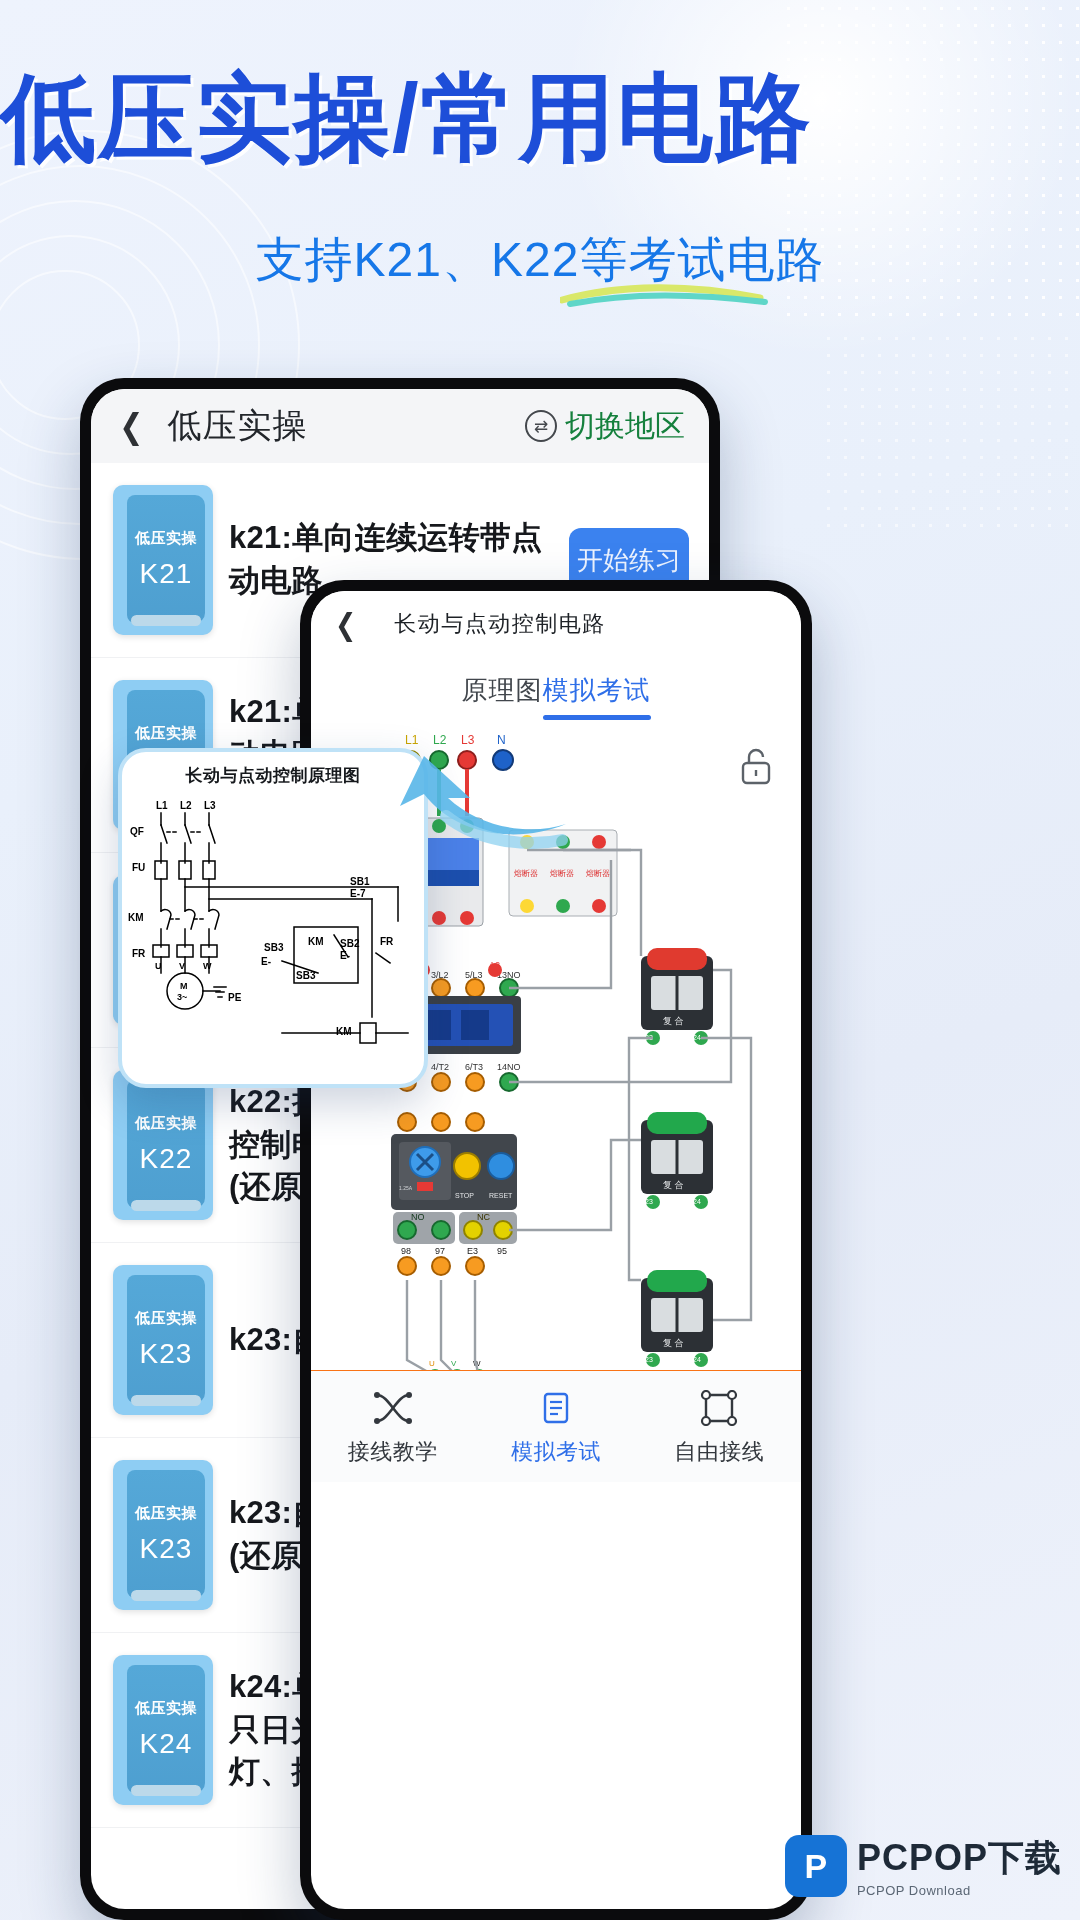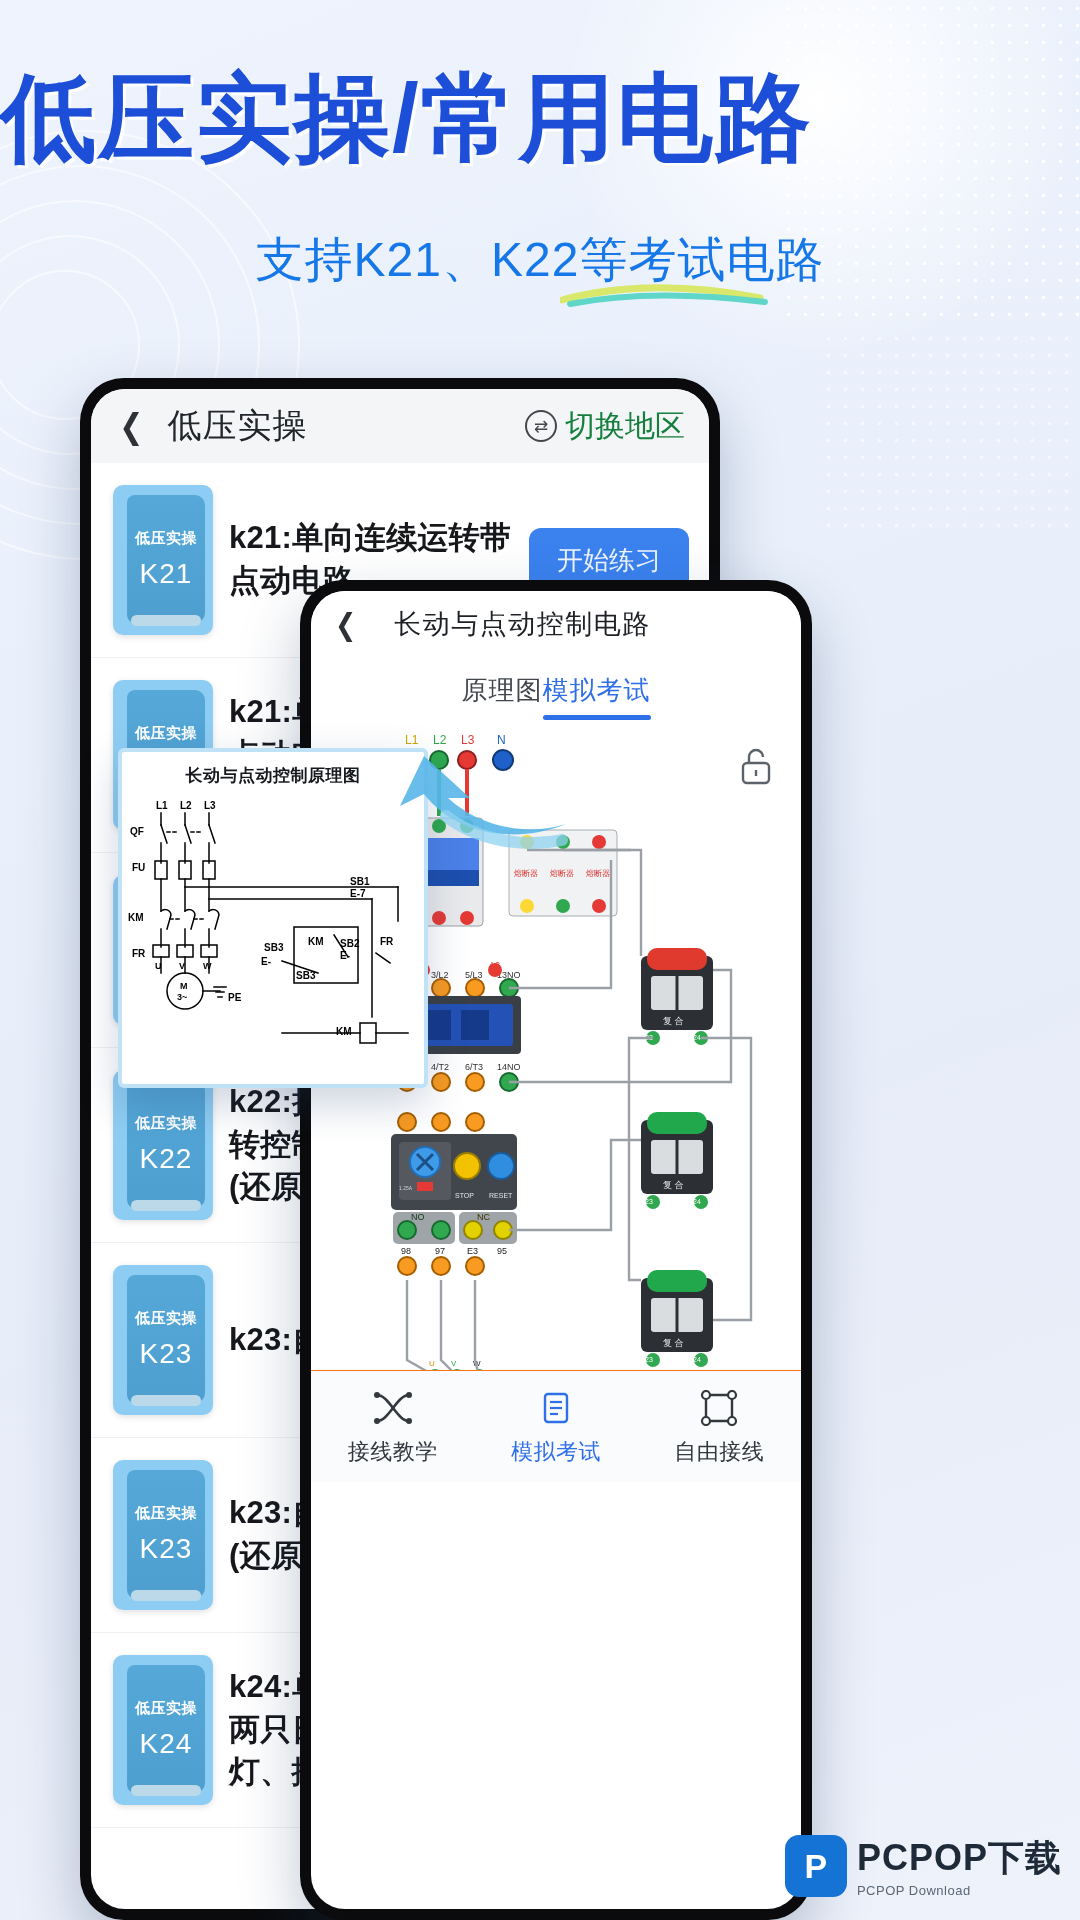--- a/index.html
+++ b/index.html
@@ -92,27 +92,27 @@
     position:absolute; left:18px; right:12px; bottom:9px; height:11px;
     background:#bcd9ea; border-radius:6px;
   }
   .row-body { flex:1 1 auto; min-width:0; }
   .row-title {
     font-size:31px; font-weight:bold; color:#16181c; line-height:1.38;
     letter-spacing:.3px;
   }
   .btn-practice {
     flex:0 0 auto; background:#3b82ef; color:#eef4ff; font-size:26px;
-    padding:15px 28px; border-radius:12px; margin-left:14px; white-space:nowrap;
+    padding:15px 8px; border-radius:12px; margin-left:14px; white-space:nowrap;
   }
 
   
   .fnav { height:66px; background:#ffffff; display:flex; align-items:center; padding:0 22px; }
   .fnav .chev2 { font-size:30px; color:#2e3135; transform:scaleX(.85); }
-  .fnav .ftitle { font-size:27px; color:#1d2126; margin-left:36px; letter-spacing:1.5px; }
+  .fnav .ftitle { font-size:22px; color:#1d2126; margin-left:36px; letter-spacing:1.5px; }
   .tabs {
     display:flex; justify-content:center; padding:16px 0 0 0;
     background:#fff; position:relative;
   }
   .tab { font-size:26px; color:#41464c; padding-bottom:12px; position:relative; letter-spacing:1px;}
   .tab.active { color:#2f6fe8; }
   .tab.active::after {
     content:""; position:absolute; left:0; right:0; bottom:0; height:5px;
     background:#2f6fe8; border-radius:3px;
   }
@@ -123,21 +123,21 @@
     border-top:1px solid #f97316; display:flex; align-items:center;
   }
   .fbtn { flex:1; text-align:center; color:#33383e; }
   .fbtn .ico { height:42px; display:flex; align-items:center; justify-content:center; }
   .fbtn .lbl { font-size:22px; margin-top:8px; letter-spacing:.5px; }
   .fbtn.primary { color:#2f6fe8; }
 
   
   #schematic-card {
     position:absolute; left:118px; top:748px; width:310px; height:340px;
-    background:#ffffff; border:4px solid #bfe2f7; border-radius:6px;
+    background:#ffffff; border:4px solid #bfe2f7; border-radius:28px;
     box-shadow:0 16px 40px rgba(30,60,110,.22); overflow:hidden;
   }
   #schematic-card .sc-title {
     text-align:center; font-size:17px; font-weight:bold; color:#15181c;
     padding-top:12px; letter-spacing:.5px;
   }
   
   #swoosh-arrow { position:absolute; left:390px; top:732px; width:180px; height:120px; }
 
   

